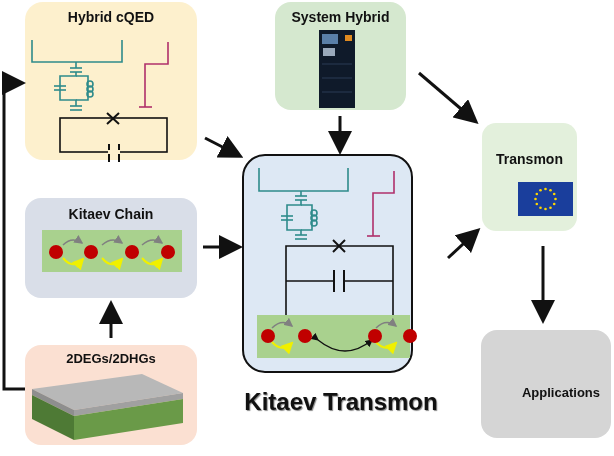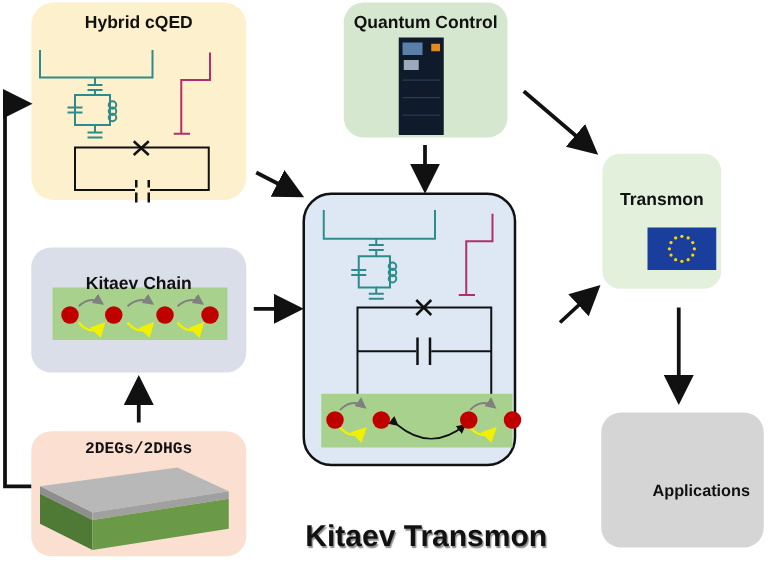--- a/index.html
+++ b/index.html
@@ -1,20 +1,20 @@
 <!DOCTYPE html>
 <html><head>
 <meta charset="utf-8">
 <style>
   html,body{margin:0;padding:0;background:#ffffff;}
   body{width:614px;height:456px;position:relative;overflow:hidden;font-family:"Liberation Sans","DejaVu Sans",sans-serif;}
   .box{position:absolute;border-radius:18px;box-sizing:border-box;}
   .title{position:absolute;left:0;right:0;text-align:center;font-weight:bold;color:#111;font-size:14px;}
   svg{position:absolute;left:0;top:0;}
-  #big-title{position:absolute;left:232px;top:416px;width:218px;text-align:center;font-weight:bold;font-size:24px;color:#111;text-shadow:1px 1px 1px #888;}
+  #big-title{position:absolute;left:232px;top:388px;width:218px;text-align:center;font-weight:bold;font-size:24px;color:#111;text-shadow:1px 1px 1px #888;}
 </style>
 </head>
 <body>
 
 <svg width="614" height="456" viewBox="0 0 614 456">
   <defs>
     <marker id="ah" markerWidth="8" markerHeight="8" refX="6" refY="4" orient="auto">
       <path d="M0,0 L8,4 L0,8 Z" fill="#111"></path>
     </marker>
     <marker id="ahs" markerWidth="6" markerHeight="6" refX="5" refY="3" orient="auto">
@@ -156,27 +156,27 @@
     <line x1="419" y1="73" x2="474" y2="120" marker-end="url(#ah)"></line>
     <line x1="448" y1="258" x2="476" y2="232" marker-end="url(#ah)"></line>
     <line x1="543" y1="246" x2="543" y2="318" marker-end="url(#ah)"></line>
   </g>
 </svg>
 
 <div class="box" style="left:25px;top:2px;width:172px;height:30px;">
   <div class="title" style="top:7px;">Hybrid cQED</div>
 </div>
 <div class="box" style="left:275px;top:2px;width:131px;height:30px;">
-  <div class="title" style="top:7px;">Quantum Control</div>
+  <div class="title" style="top:7px;">System Hybrid</div>
 </div>
 <div class="box" style="left:482px;top:123px;width:95px;height:60px;">
   <div class="title" style="top:28px;">Transmon</div>
 </div>
-<div class="box" style="left:25px;top:198px;width:172px;height:30px;margin-top:12px;">
+<div class="box" style="left:25px;top:198px;width:172px;height:30px;">
   <div class="title" style="top:8px;">Kitaev Chain</div>
 </div>
-<div class="box" style="left:25px;top:345px;width:172px;height:30px;font-family:Liberation Mono, monospace;">
+<div class="box" style="left:25px;top:345px;width:172px;height:30px;">
   <div class="title" style="top:6px;font-size:13px;">2DEGs/2DHGs</div>
 </div>
 <div class="box" style="left:481px;top:330px;width:130px;height:108px;">
   <div class="title" style="top:55px;font-size:13px;padding-left:30px;">Applications</div>
 </div>
 <div id="big-title">Kitaev Transmon</div>
 
 </body></html>

